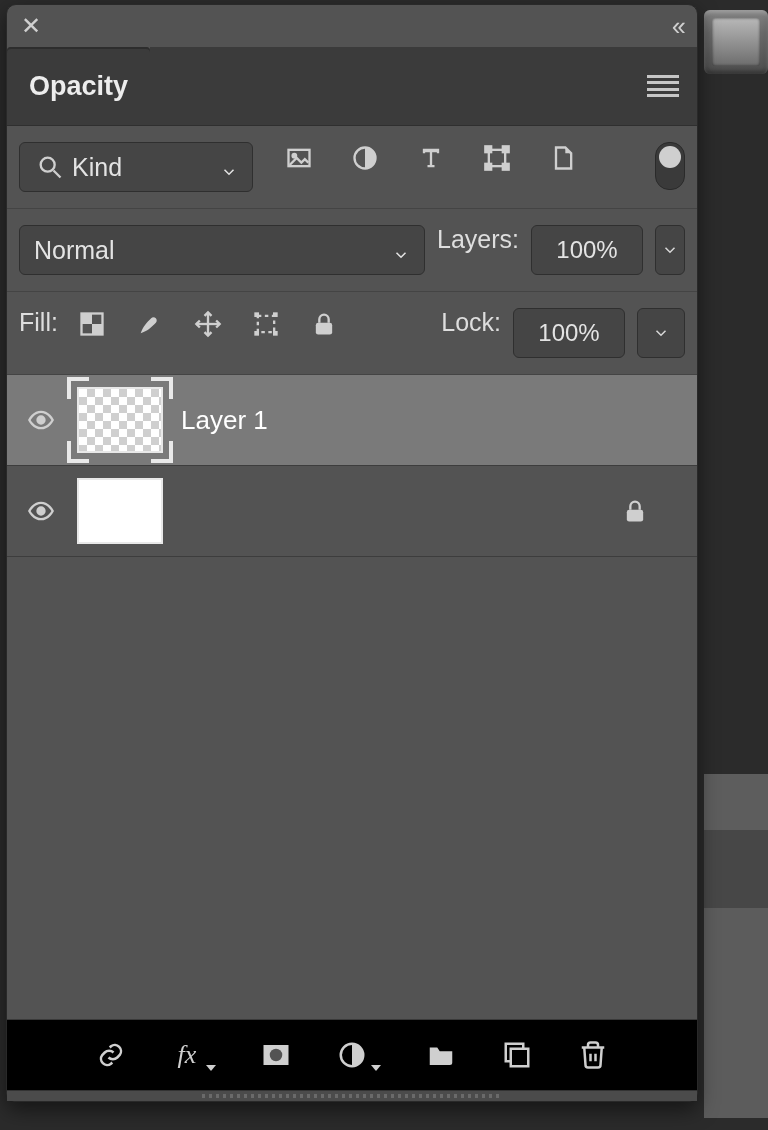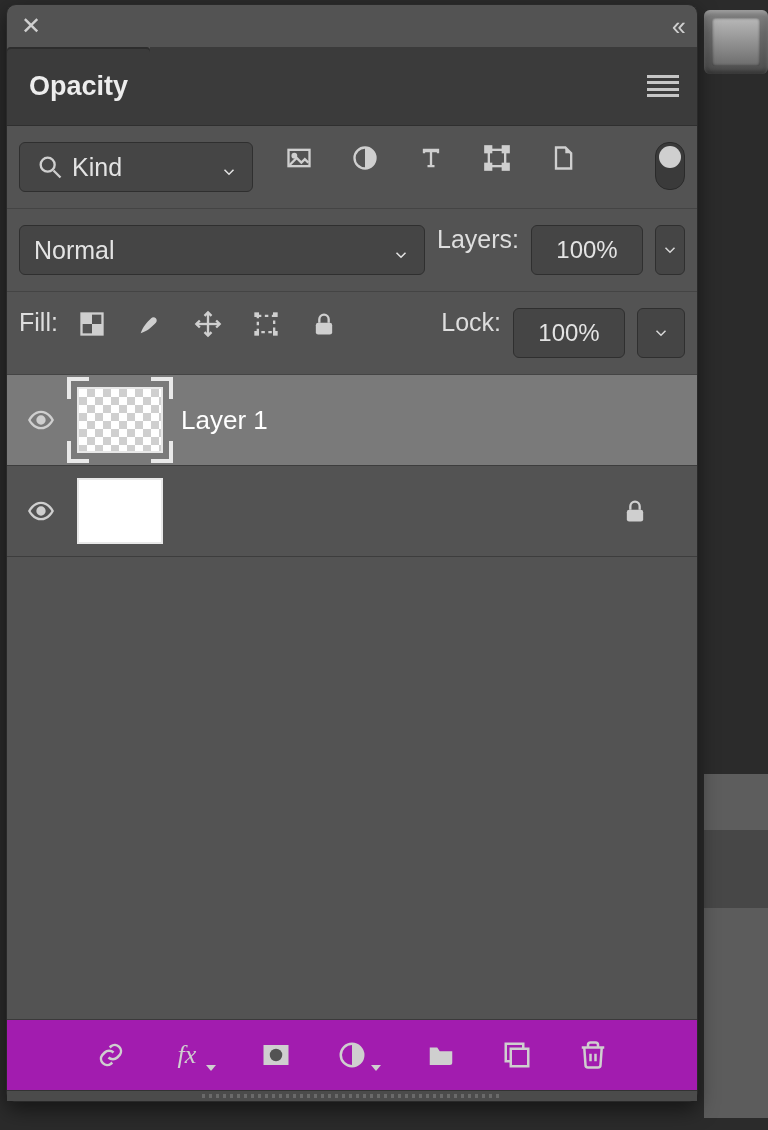--- a/index.html
+++ b/index.html
@@ -57,21 +57,21 @@
   .thumb-frame{position:absolute;inset:-10px;pointer-events:none;}
   .thumb-frame i{position:absolute;background:#e9e9e9;}
   .thumb-frame .tl-h{top:0;left:0;width:22px;height:4px;} .thumb-frame .tl-v{top:0;left:0;width:4px;height:22px;}
   .thumb-frame .tr-h{top:0;right:0;width:22px;height:4px;} .thumb-frame .tr-v{top:0;right:0;width:4px;height:22px;}
   .thumb-frame .bl-h{bottom:0;left:0;width:22px;height:4px;} .thumb-frame .bl-v{bottom:0;left:0;width:4px;height:22px;}
   .thumb-frame .br-h{bottom:0;right:0;width:22px;height:4px;} .thumb-frame .br-v{bottom:0;right:0;width:4px;height:22px;}
   .layer-name{font-size:26px;color:#ededed;}
   .layer-row.selected .layer-name{color:#fff;}
   .row-lock{margin-left:auto;margin-right:30px;}
   
-  .panel-footer{height:70px;border-top:1px solid #3a3a3a;display:flex;align-items:center;justify-content:center;gap:44px;background:#a21caf;}
+  .panel-footer{height:70px;border-top:1px solid #3a3a3a;display:flex;align-items:center;justify-content:center;gap:44px;background:#000000;}
   .panel-footer .icon svg{width:30px;height:30px;}
   .dd-caret{width:0;height:0;border-left:5px solid transparent;border-right:5px solid transparent;border-top:6px solid #cfcfcf;margin-left:3px;margin-top:18px;}
   .footer-item{display:flex;align-items:flex-end;cursor:pointer;}
   .resize-grip{height:10px;background:#4b4b4b;border-top:1px solid #333;position:relative;}
   .resize-grip::after{content:"";position:absolute;left:50%;top:3px;transform:translateX(-50%);width:300px;height:4px;background:repeating-linear-gradient(90deg,#6a6a6a 0 3px,transparent 3px 7px);}
 </style>
 </head>
 <body>
 
 <div class="viewport">

